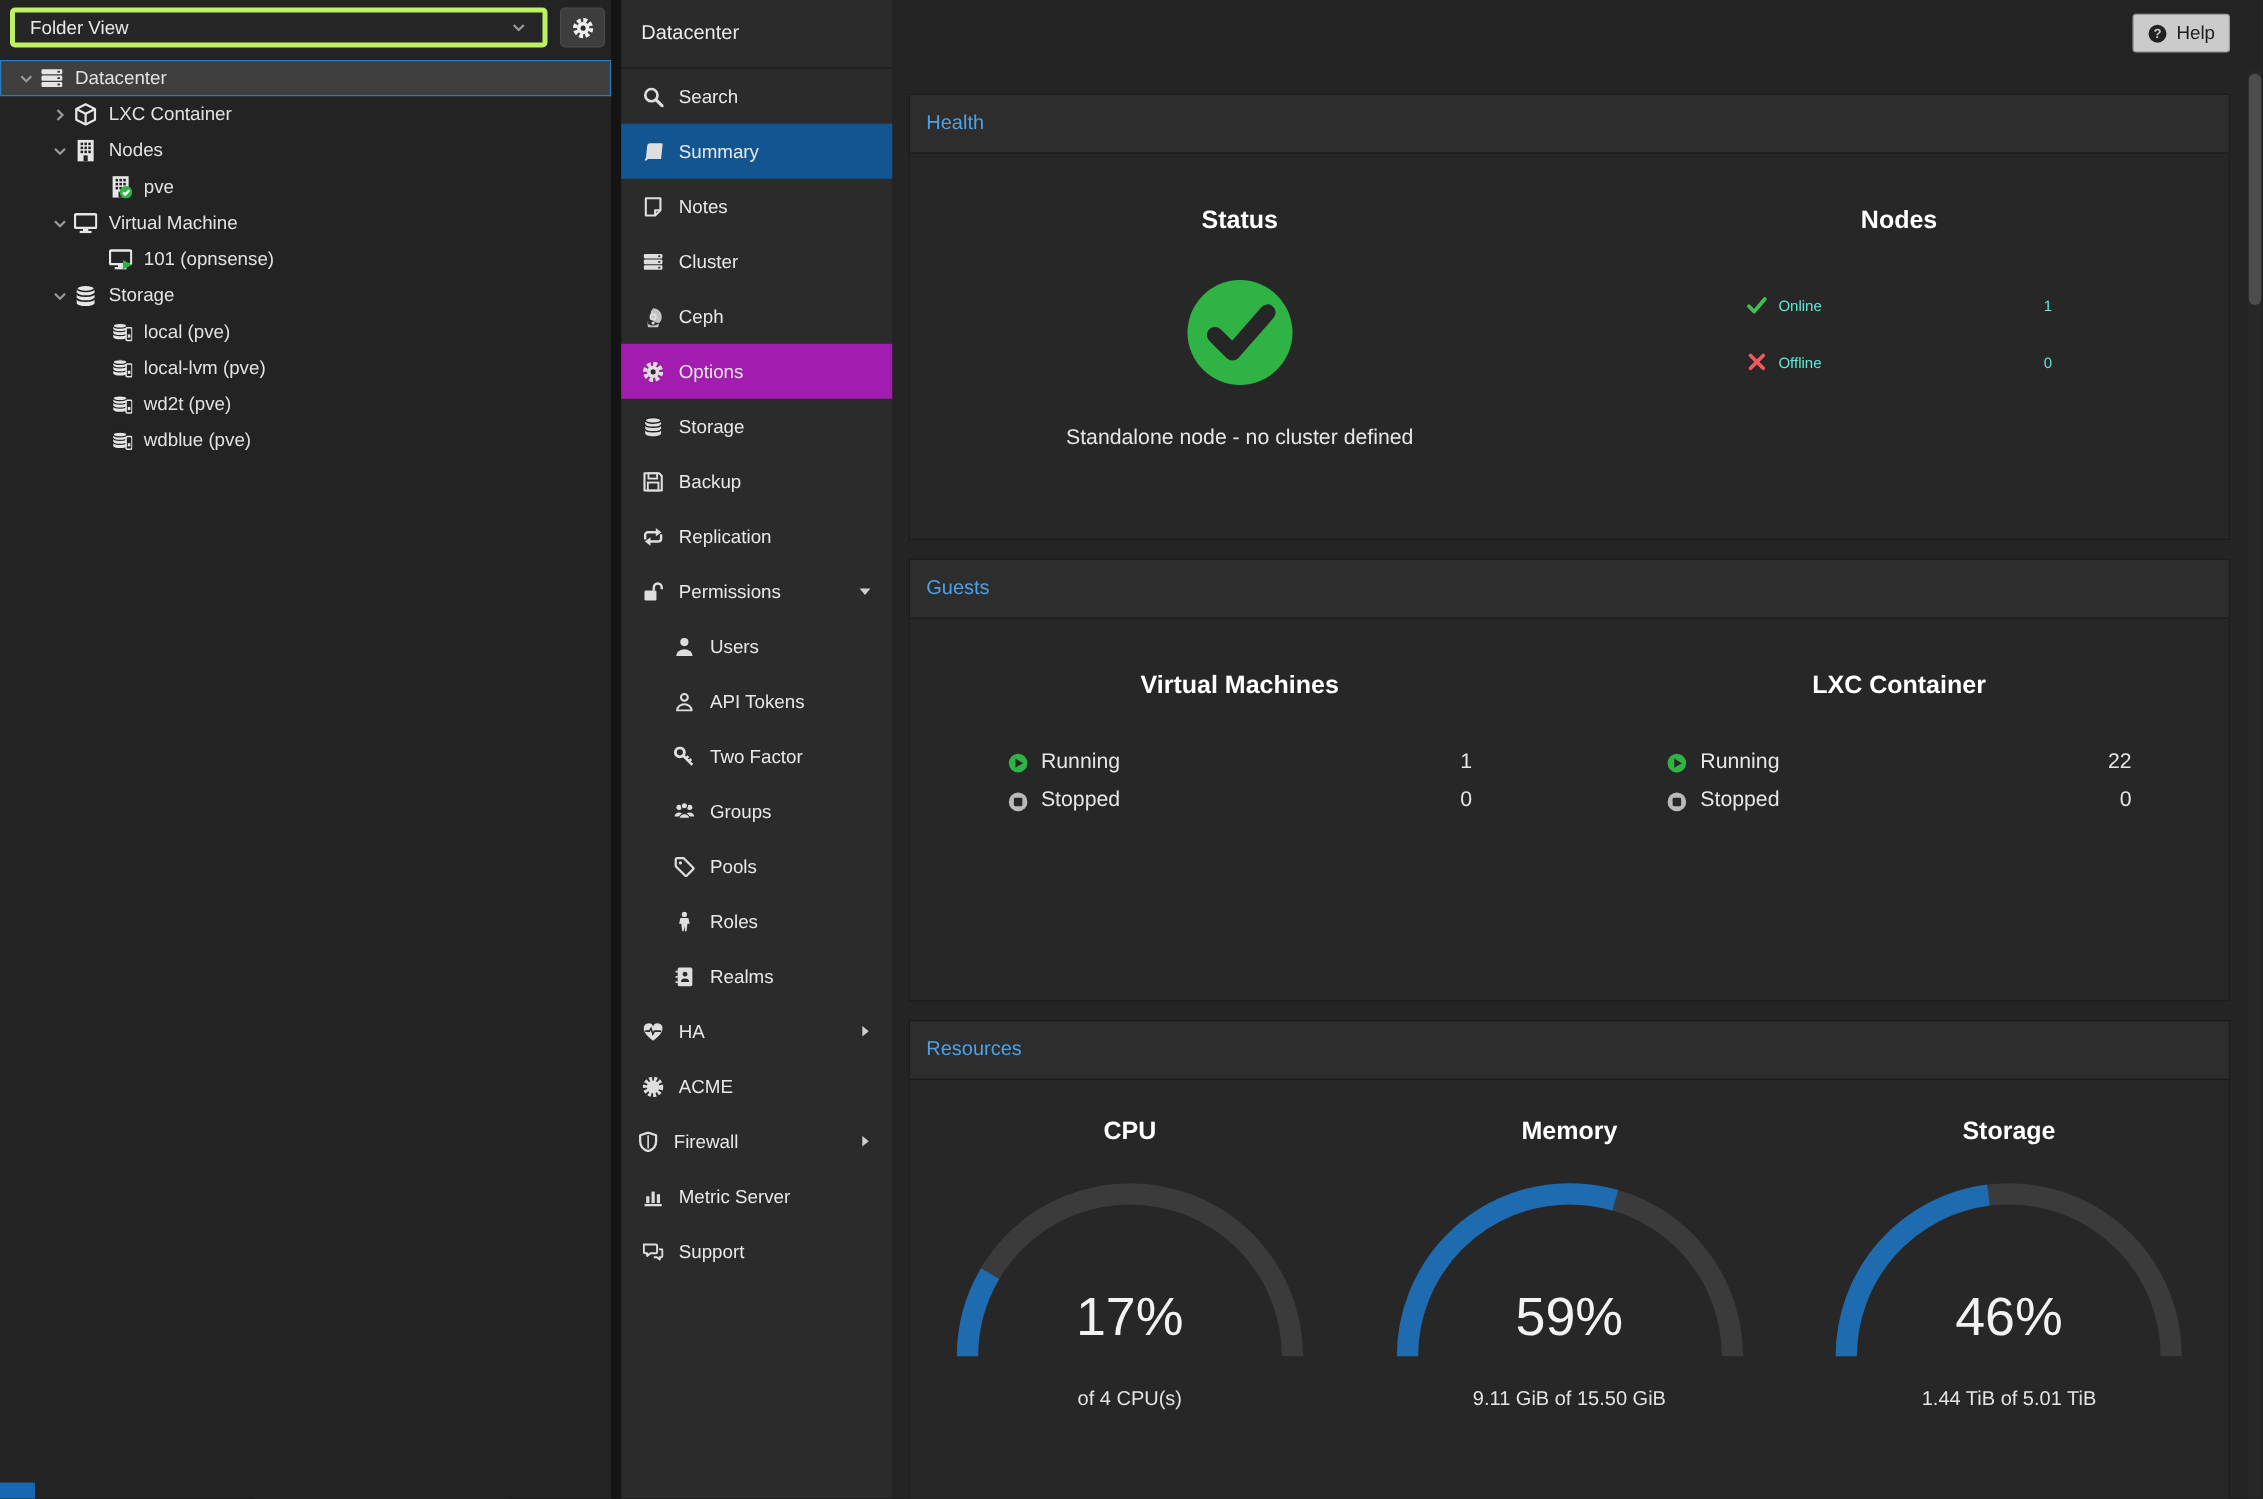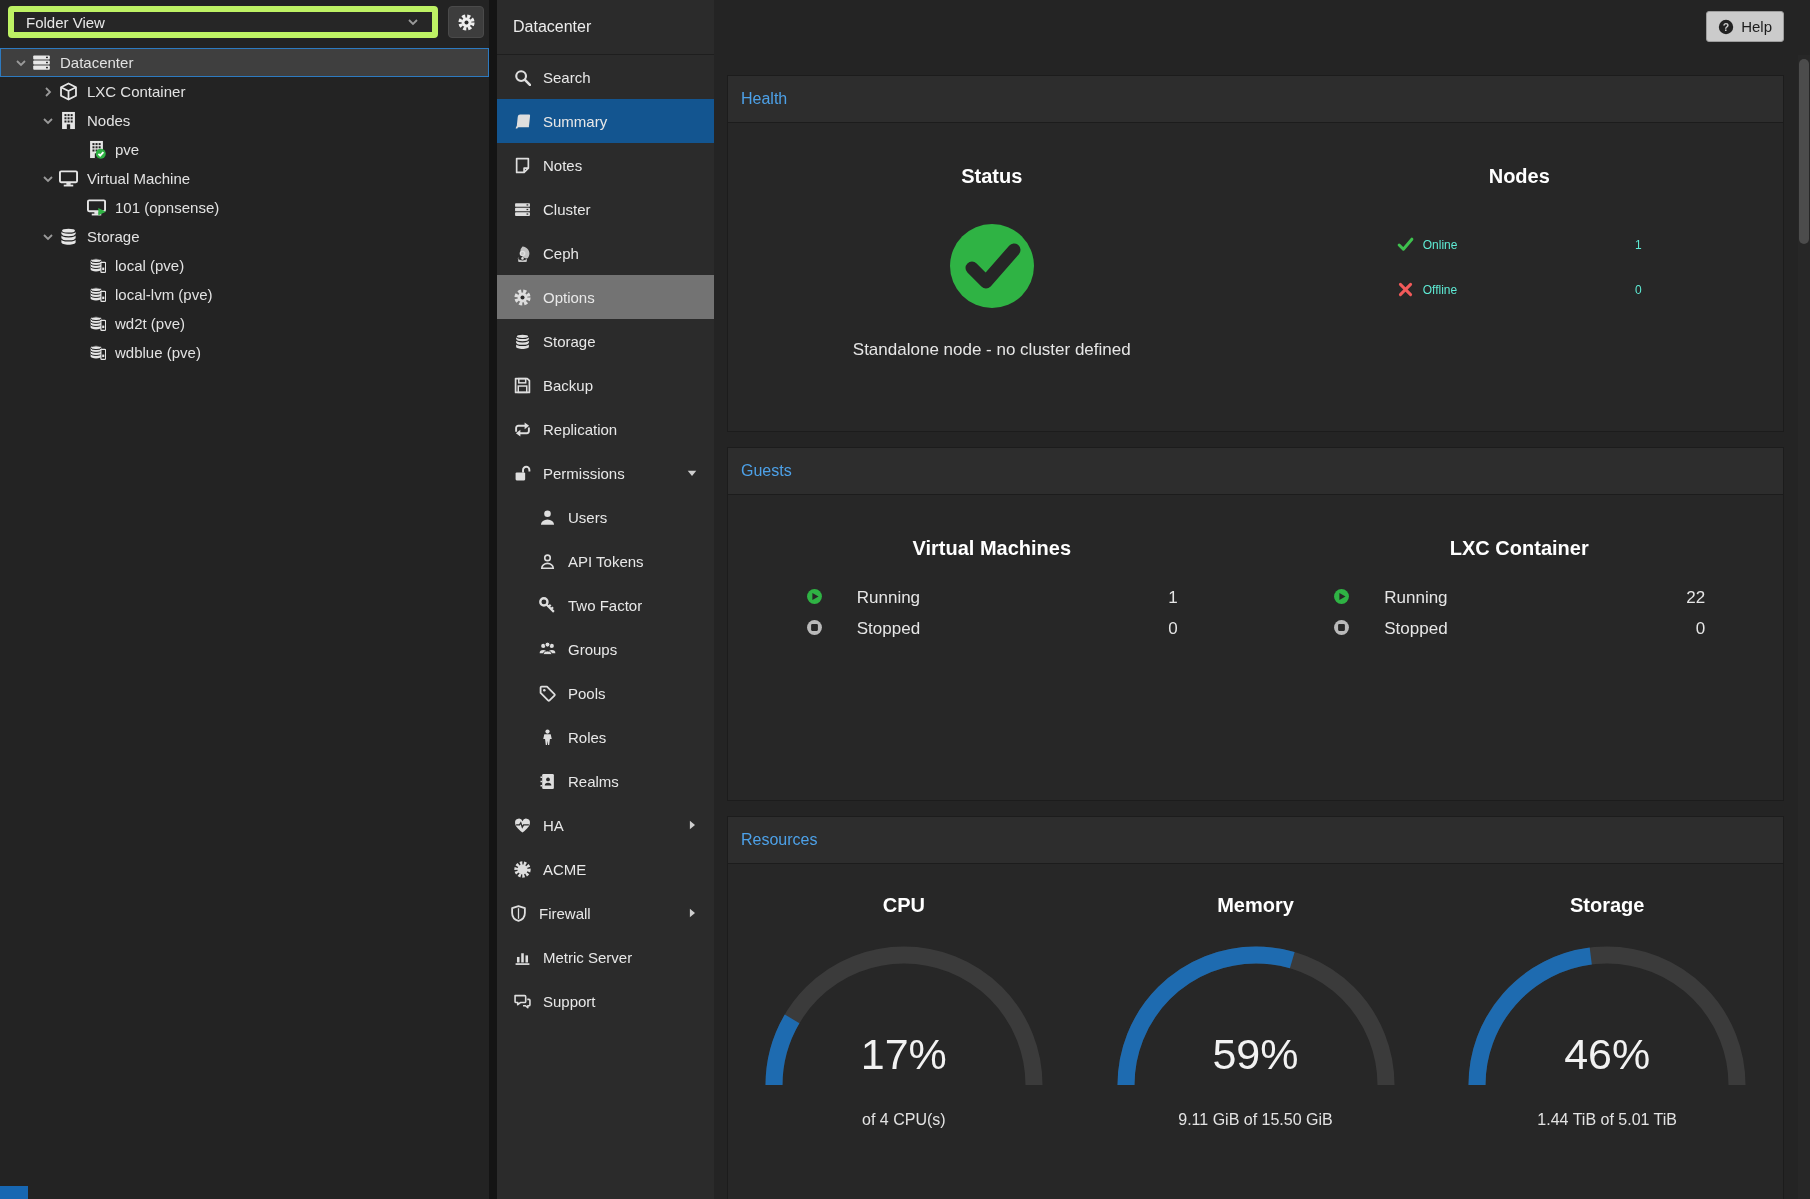--- a/index.html
+++ b/index.html
@@ -4,21 +4,21 @@
 <style>
   * { margin:0; padding:0; box-sizing:border-box; }
   html,body { width:1810px; height:1199px; overflow:hidden; background:#1b1b1b;
               font-family:"Liberation Sans","DejaVu Sans",sans-serif; }
   #app { position:relative; width:1810px; height:1199px; }
 
   
   #sidebar { position:absolute; left:0; top:0; width:489px; height:1199px; background:#232323; }
   #sidebar-top { position:relative; height:44px; }
   .view-select { position:absolute; left:8px; top:6px; width:430px; height:32px;
-    background:#262626; border:6px solid #bef264; border-radius:4px; color:#e8e8e8;
+    background:#262626; border:4px solid #bef264; border-radius:4px; color:#e8e8e8;
     font-size:15px; display:flex; align-items:center; padding:0 12px; }
   .view-select .chev { margin-left:auto; color:#8a8a8a; }
   .gear-btn { position:absolute; left:448px; top:6px; width:36px; height:32px;
     background:#3d3d3d; border:1px solid #4a4a4a; border-radius:4px;
     display:flex; align-items:center; justify-content:center; }
   #tree { padding-top:4px; }
   .tree-row { height:29px; display:flex; align-items:center; color:#e2e2e2; font-size:15px; cursor:default; }
   .tree-row.selected { background:#3f3f3f; border:1px solid #2d7ac0; }
   .tree-exp { width:16px; height:16px; flex:0 0 16px; display:flex; align-items:center; justify-content:center; }
   .tree-ic { width:19px; height:19px; flex:0 0 19px; margin-left:3px; }
@@ -28,21 +28,21 @@
   
   #splitter { position:absolute; left:489px; top:0; width:8px; height:1199px; background:#141414; cursor:col-resize; }
 
   
   #menu { position:absolute; left:497px; top:0; width:217px; height:1199px; background:#2b2b2b; }
   #menu-title { height:55px; display:flex; align-items:center; padding-left:16px;
     color:#ececec; font-size:16px; border-bottom:1px solid #1e1e1e; }
   .menu-row { position:relative; height:44px; display:flex; align-items:center;
     color:#e8e8e8; font-size:15px; cursor:pointer; }
   .menu-row.selected { background:#135590; }
-  .menu-row.highlighted { background:#737373; }
+  .menu-row.highlighted { background:#a21caf; }
   .menu-ic { width:17px; height:17px; flex:0 0 17px; }
   .menu-label { margin-left:12px; white-space:nowrap; }
   .menu-caret { position:absolute; right:16px; width:12px; height:12px; }
 
   
   #content { position:absolute; left:714px; top:0; width:1096px; height:1199px; background:#242424; }
   .help-btn { position:absolute; top:11px; right:26px; height:31px; background:#cbcbcb;
     border:1px solid #9d9d9d; border-radius:3px; color:#1d1d1d; font-size:15px;
     display:flex; align-items:center; gap:7px; padding:0 11px; cursor:pointer; }
   #panels { position:absolute; left:13px; top:75px; width:1057px; }
@@ -60,21 +60,21 @@
     display:flex; align-items:center; justify-content:center; }
   .status-msg { margin-top:32px; color:#e6e6e6; font-size:17px; }
   .kv-rows { margin-top:34px; width:245px; }
   .kv-row { display:flex; align-items:center; color:#5eead4; font-size:12px; height:45px; }
   .kv-row .ric { width:17px; height:17px; margin-right:9px; }
   .kv-row .val { margin-left:auto; }
 
   
   #guests-body { height:307px; }
   .guest-rows { margin-top:28px; width:372px; }
-  .guest-row { display:flex; align-items:flex-start; color:#e6e6e6; font-size:17px; height:31px;gap:24px; }
+  .guest-row { display:flex; align-items:flex-end; color:#e6e6e6; font-size:17px; height:31px; }
   .guest-row .ric { width:17px; height:17px; margin-right:10px; }
   .guest-row .val { margin-left:auto; }
 
   
   #resources-body { height:340px; display:flex; }
   .gauge-col { flex:1 1 33.33%; display:flex; flex-direction:column; align-items:center; }
   .gauge-heading { margin-top:30px; color:#fff; font-size:20px; font-weight:bold; }
   .gauge-wrap { position:relative; width:300px; height:160px; margin-top:18px; }
   .gauge-wrap svg { position:absolute; left:0; top:0; }
   .gauge-pct { position:absolute; left:0; right:0; bottom:16px; text-align:center;

